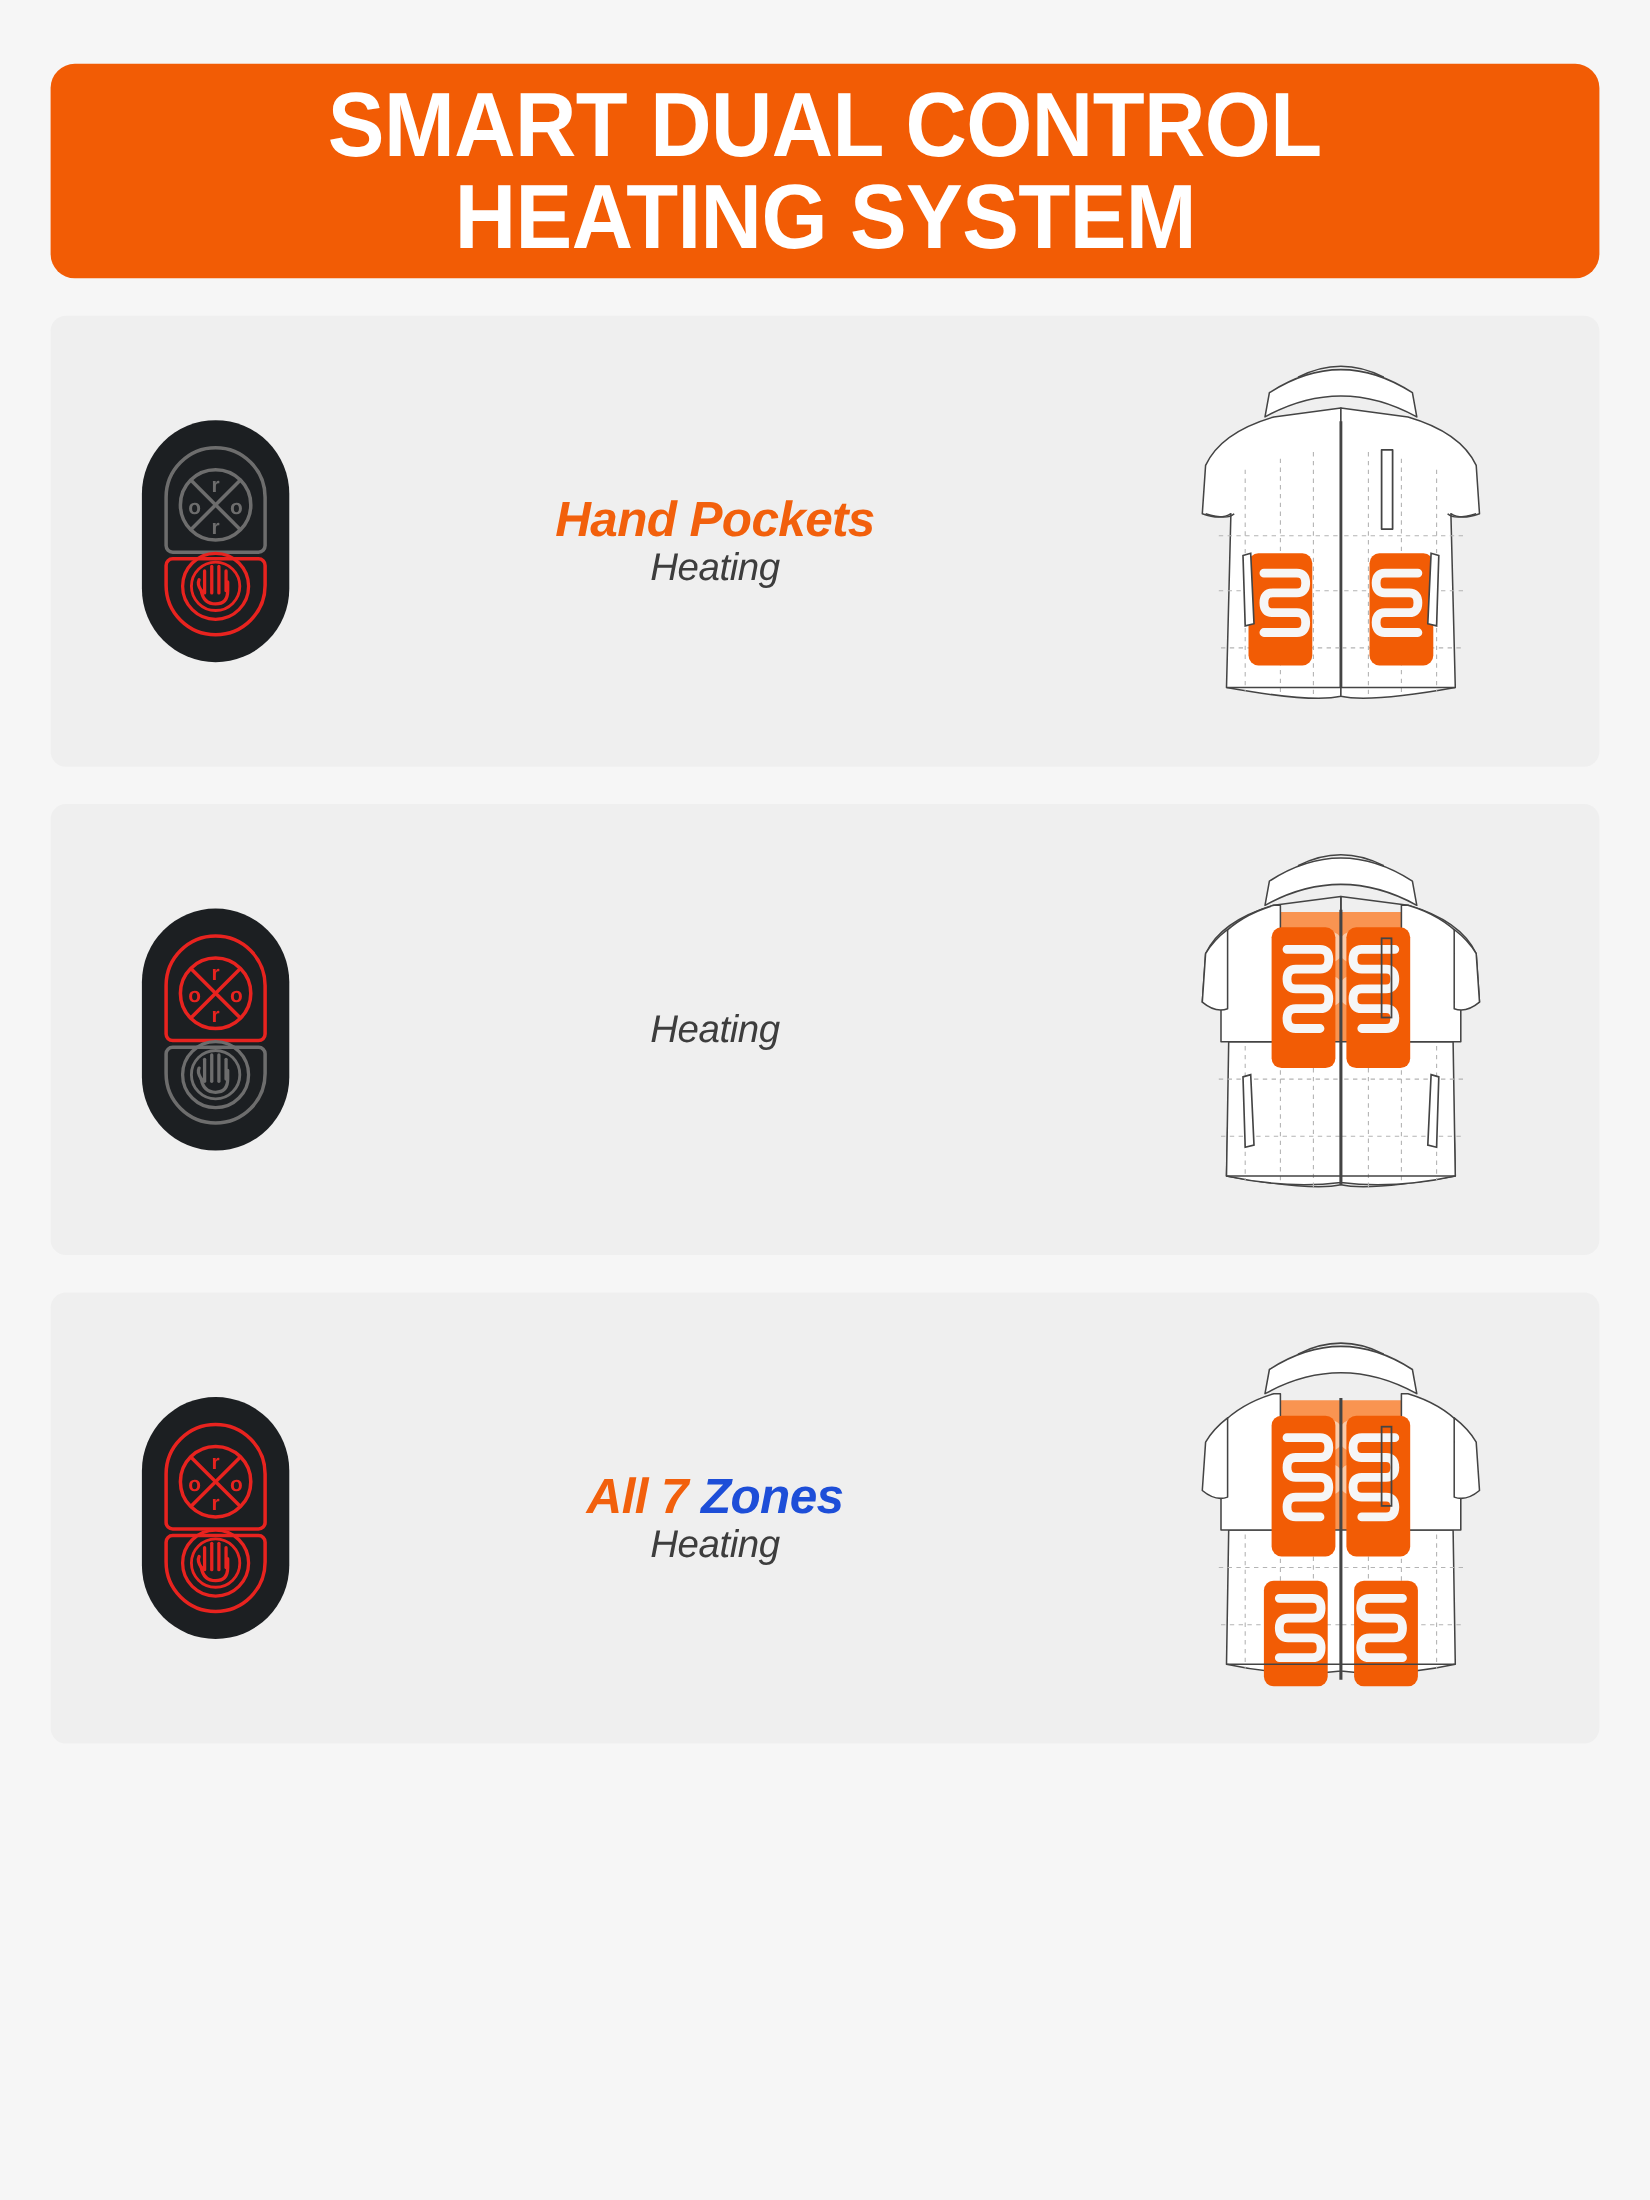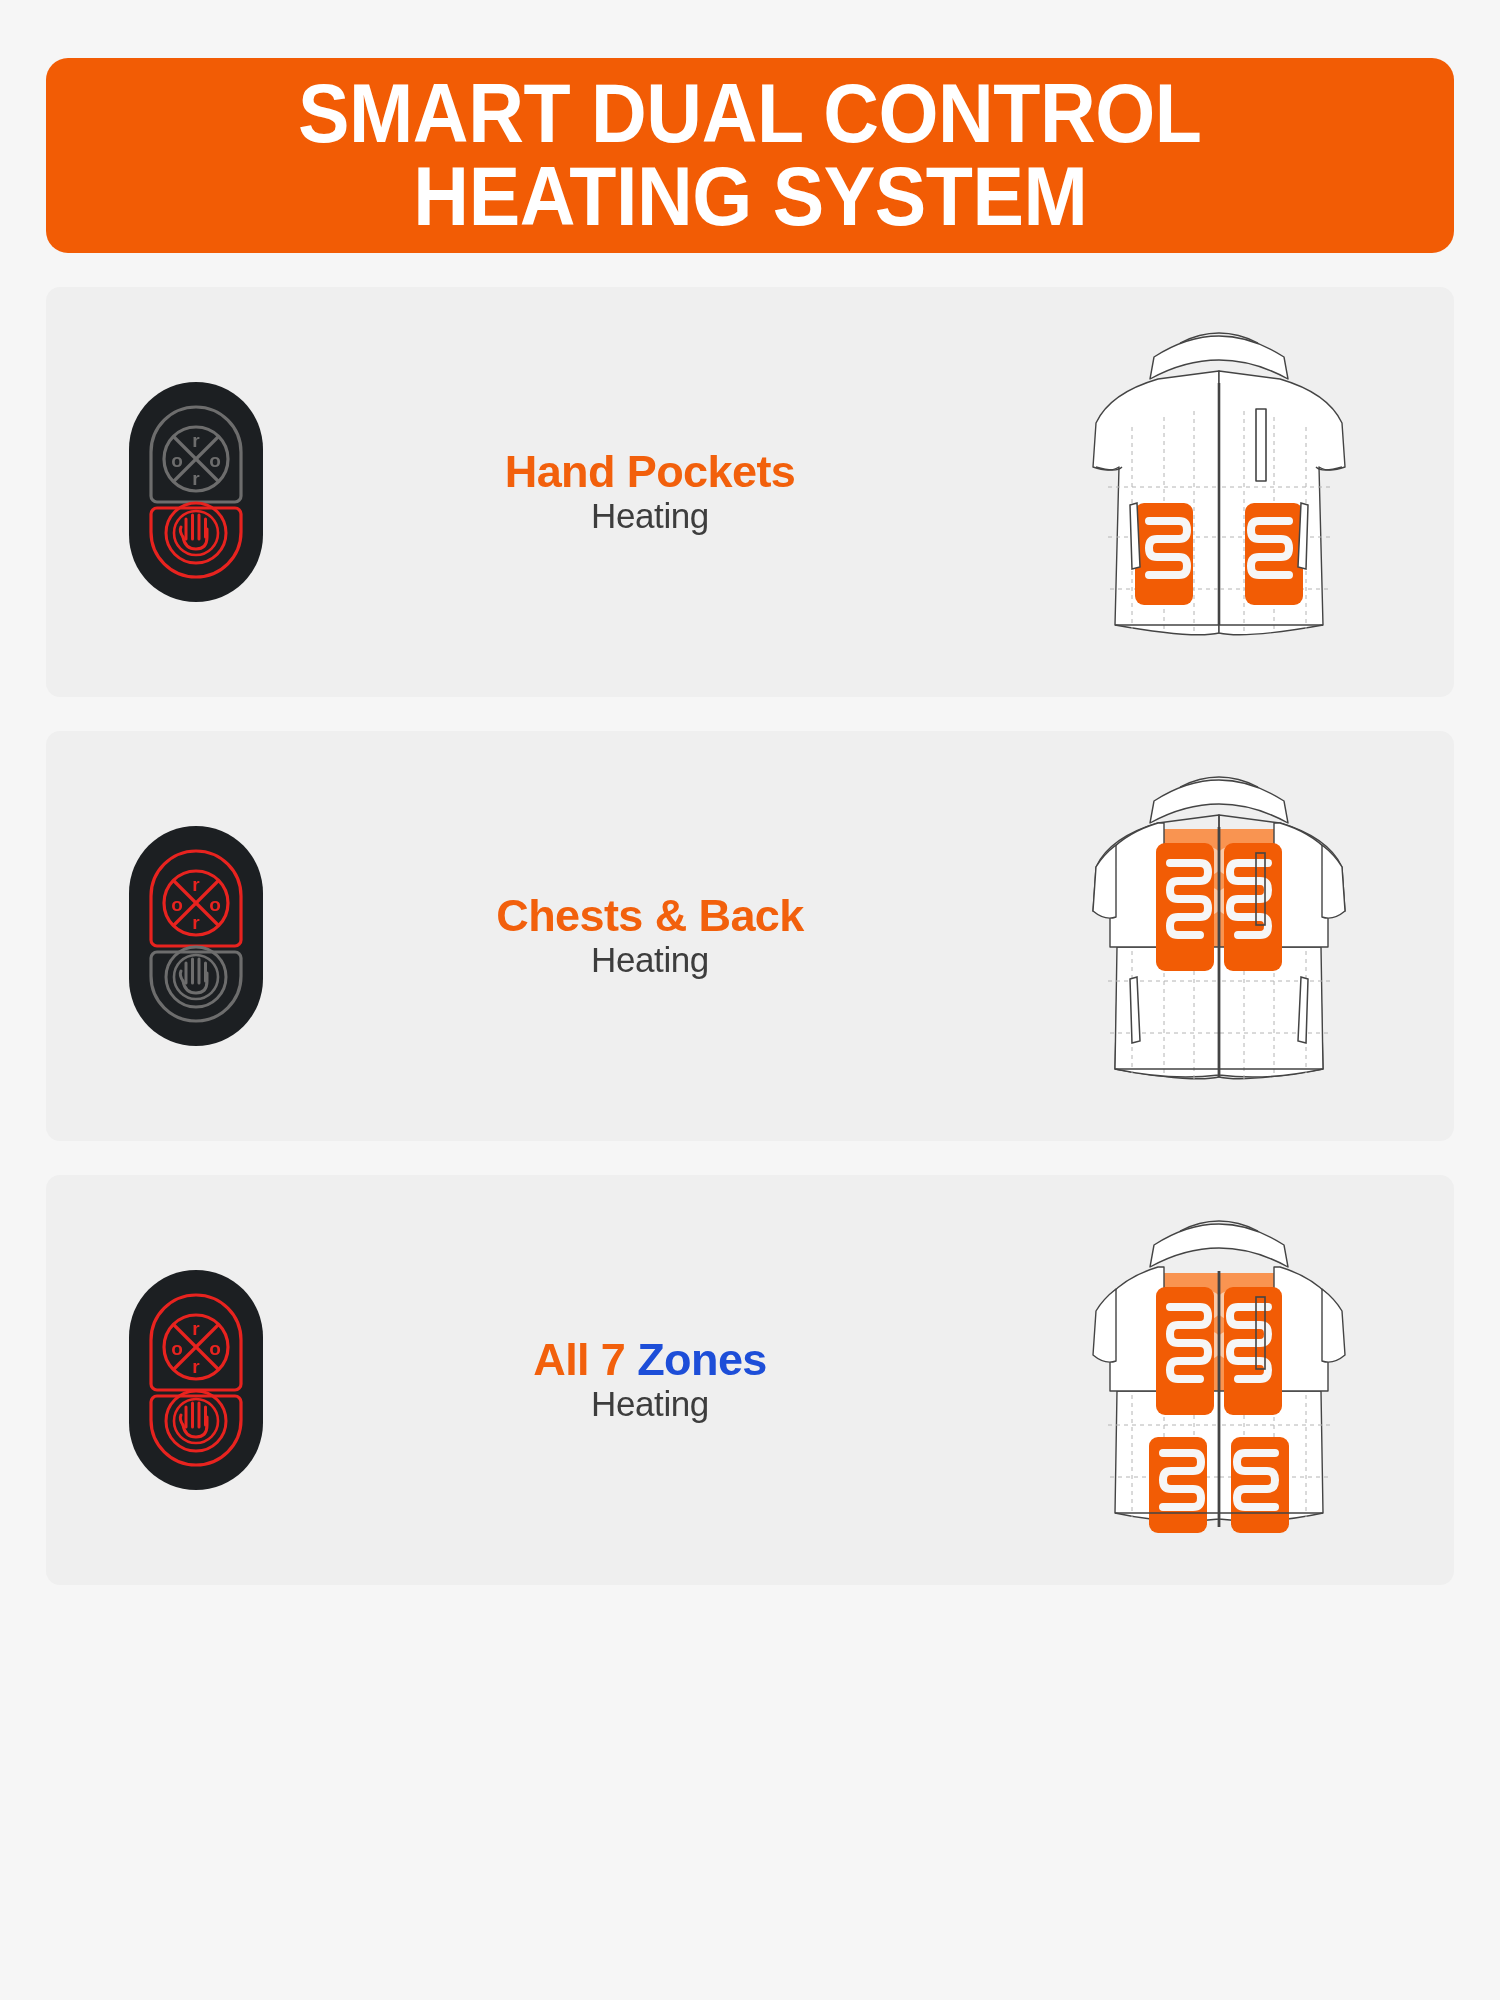--- a/index.html
+++ b/index.html
@@ -54,21 +54,21 @@
   .lbl-top {
     font-size: 45px; font-weight: 700; line-height: 1.08;
     letter-spacing: -0.6px; white-space: nowrap;
   }
   .lbl-top .hi { color: #f2600c; }
   .lbl-top .lo { color: #1d4ed8; }
   .lbl-bot {
     font-size: 35px; font-weight: 400; color: #3d3d3d;
     line-height: 1.1; letter-spacing: -0.4px;
   }
-  .lbl-1 { text-align: center; }
+  .lbl-1 { text-align: center; font-style: italic; }
 
   
   .remote { display: block; }
 </style>
 </head>
 <body>
 
 <div class="page">
 
   <div class="banner">
@@ -186,21 +186,20 @@
             <path d="M78 162 v-24"></path>
               <path d="M84.5 160 v-18"></path>
             <path d="M62 160 q-4 -6 -2 -10"></path>
             <path d="M62 160 q2 12 13 12 q11 0 11 -12 v-8"></path>
           </g>
         </g>
       </svg>
     </div>
 
     <div class="label-wrap lbl-1">
-      <div class="lbl-top"><span class="hi">Chests &amp; Back</span><span class="lo"></span></div>
       <div class="lbl-bot">Heating</div>
     </div>
 
     <div class="vest-wrap">
       <svg width="430" height="370" viewBox="0 0 430 370">
 
         <g>
           <rect x="140" y="78" width="150" height="118" rx="12" fill="#f99451"></rect>
           <path d="M160 100 h44 q9 0 9 10 t-9 10 h-32 q-9 0 -9 10 t9 10 h32 q9 0 9 10 t-9 10 h-44" fill="none" stroke="#fbc9a6" stroke-width="8" stroke-linecap="round" stroke-linejoin="round"></path>
           <path d="M270 100 h-44 q-9 0 -9 10 t9 10 h32 q9 0 9 10 t-9 10 h-32 q-9 0 -9 10 t9 10 h44" fill="none" stroke="#fbc9a6" stroke-width="8" stroke-linecap="round" stroke-linejoin="round"></path>

